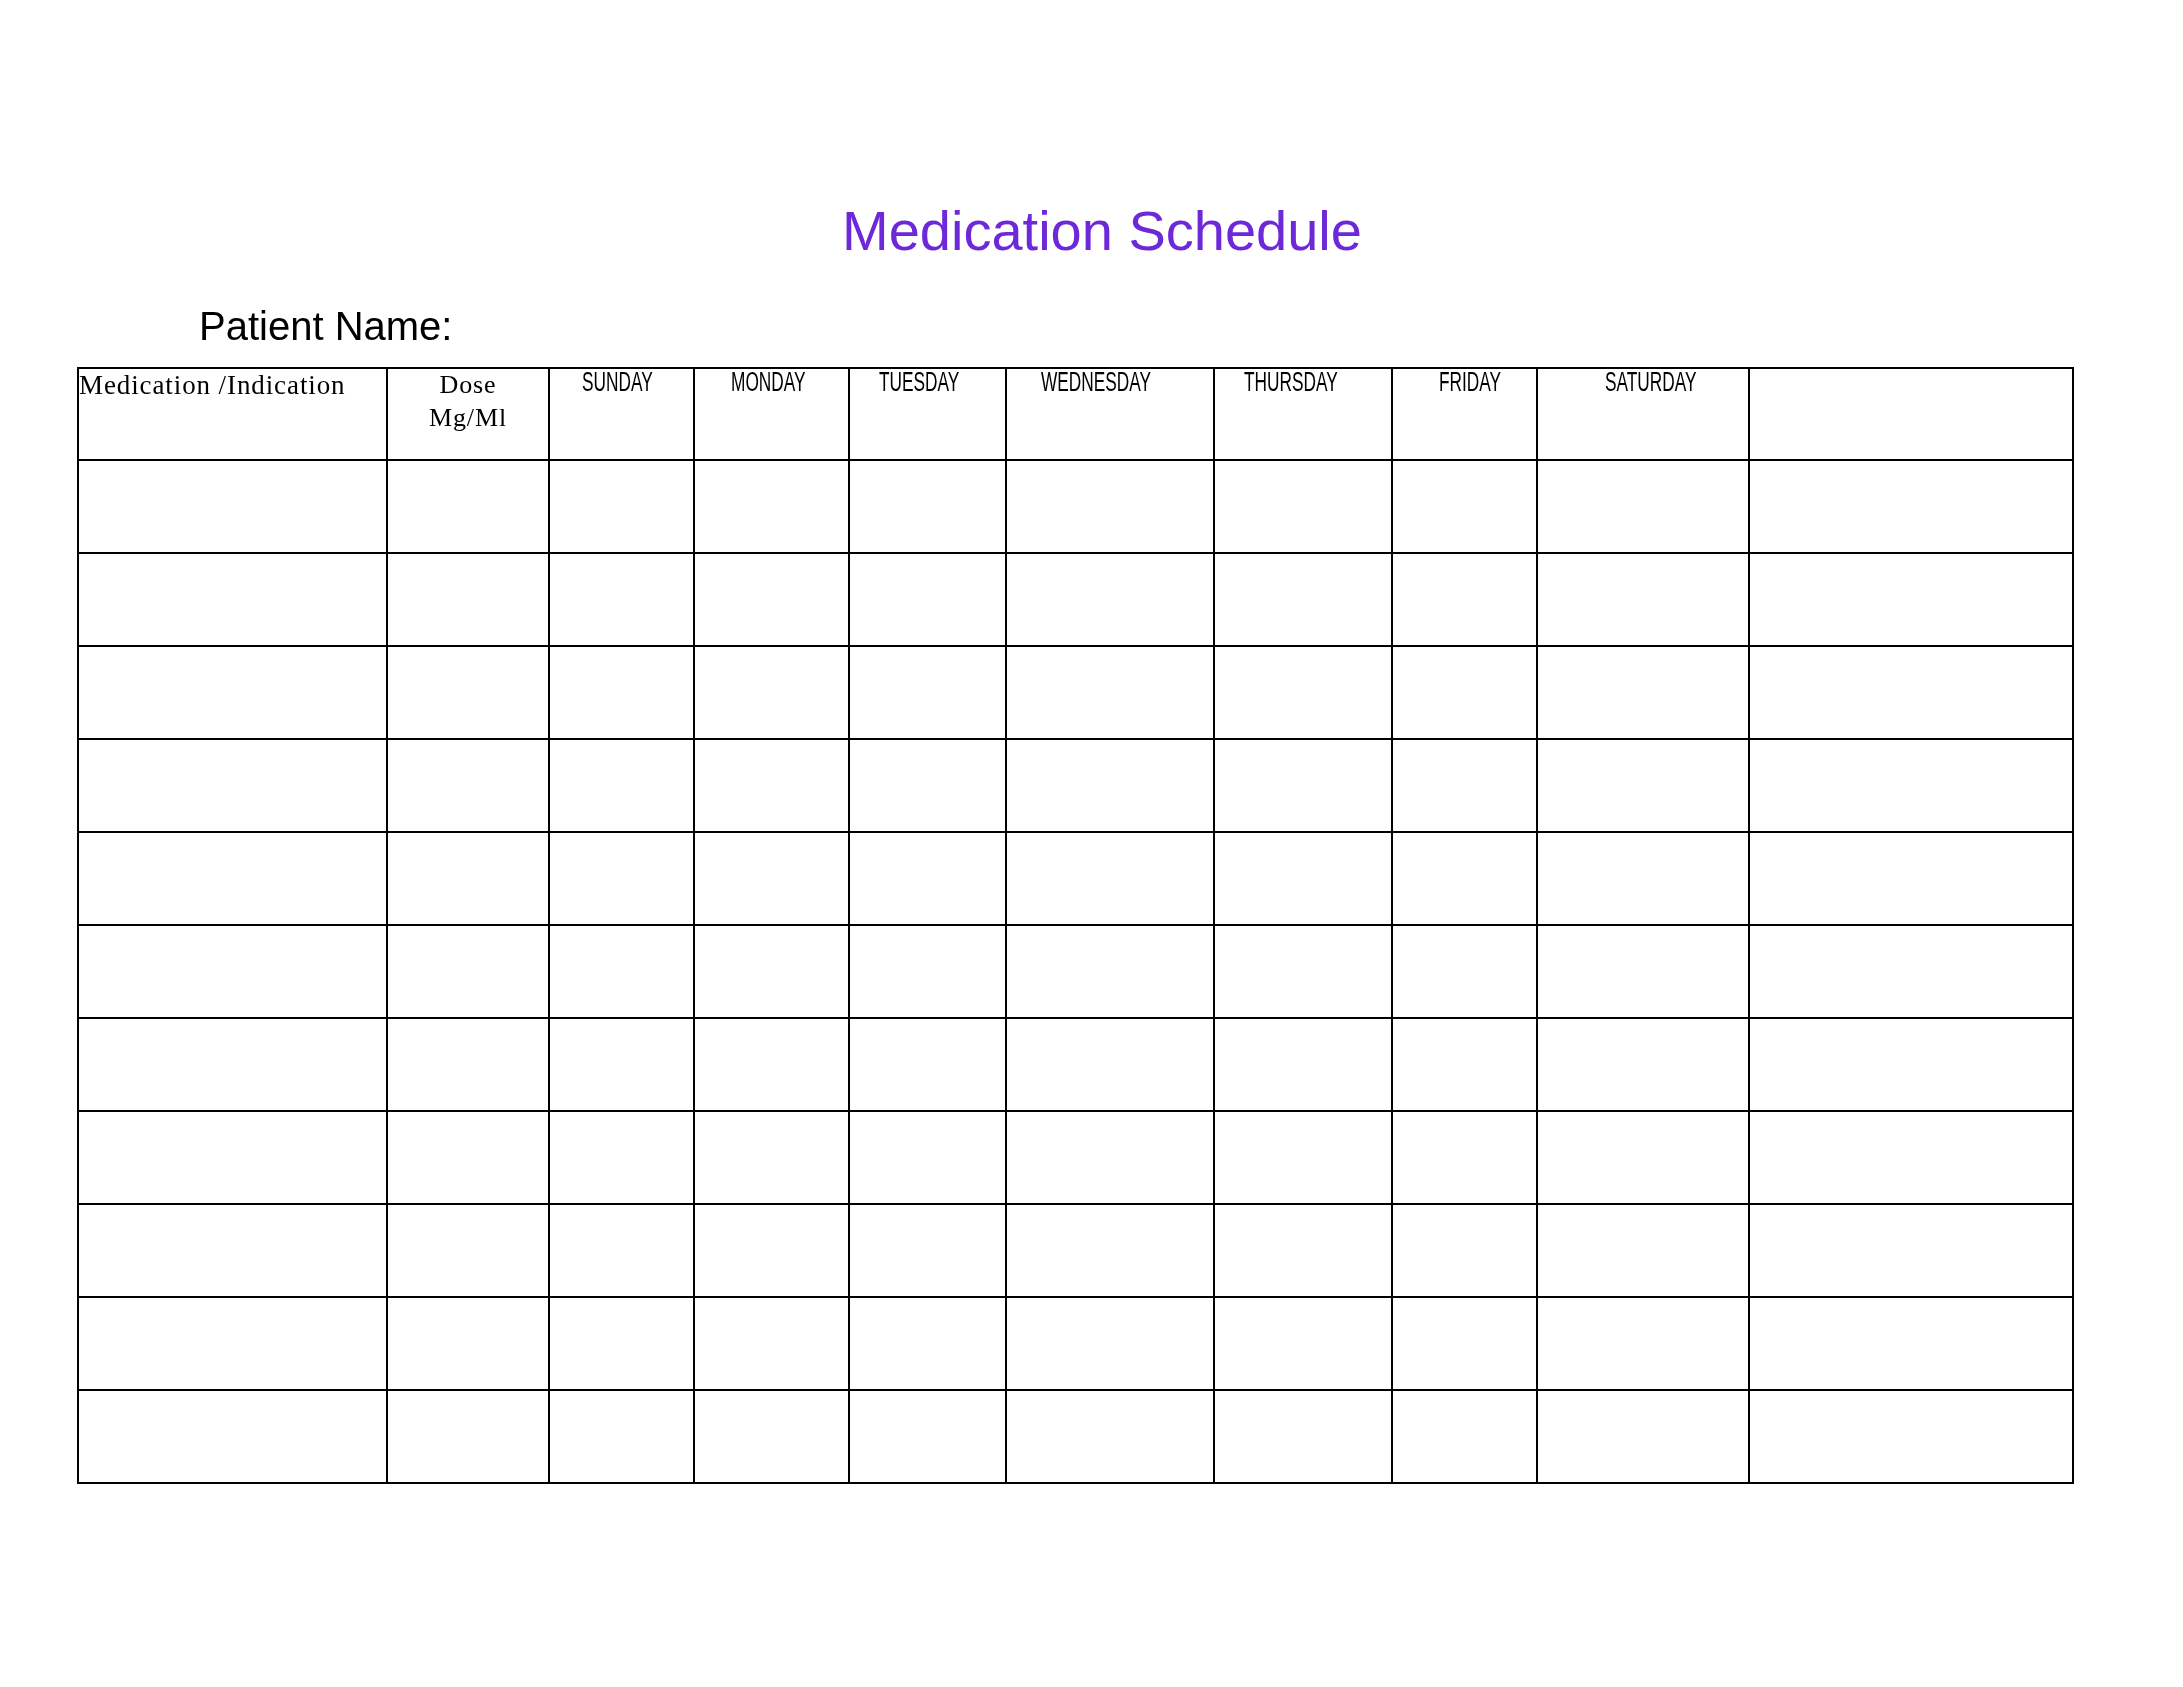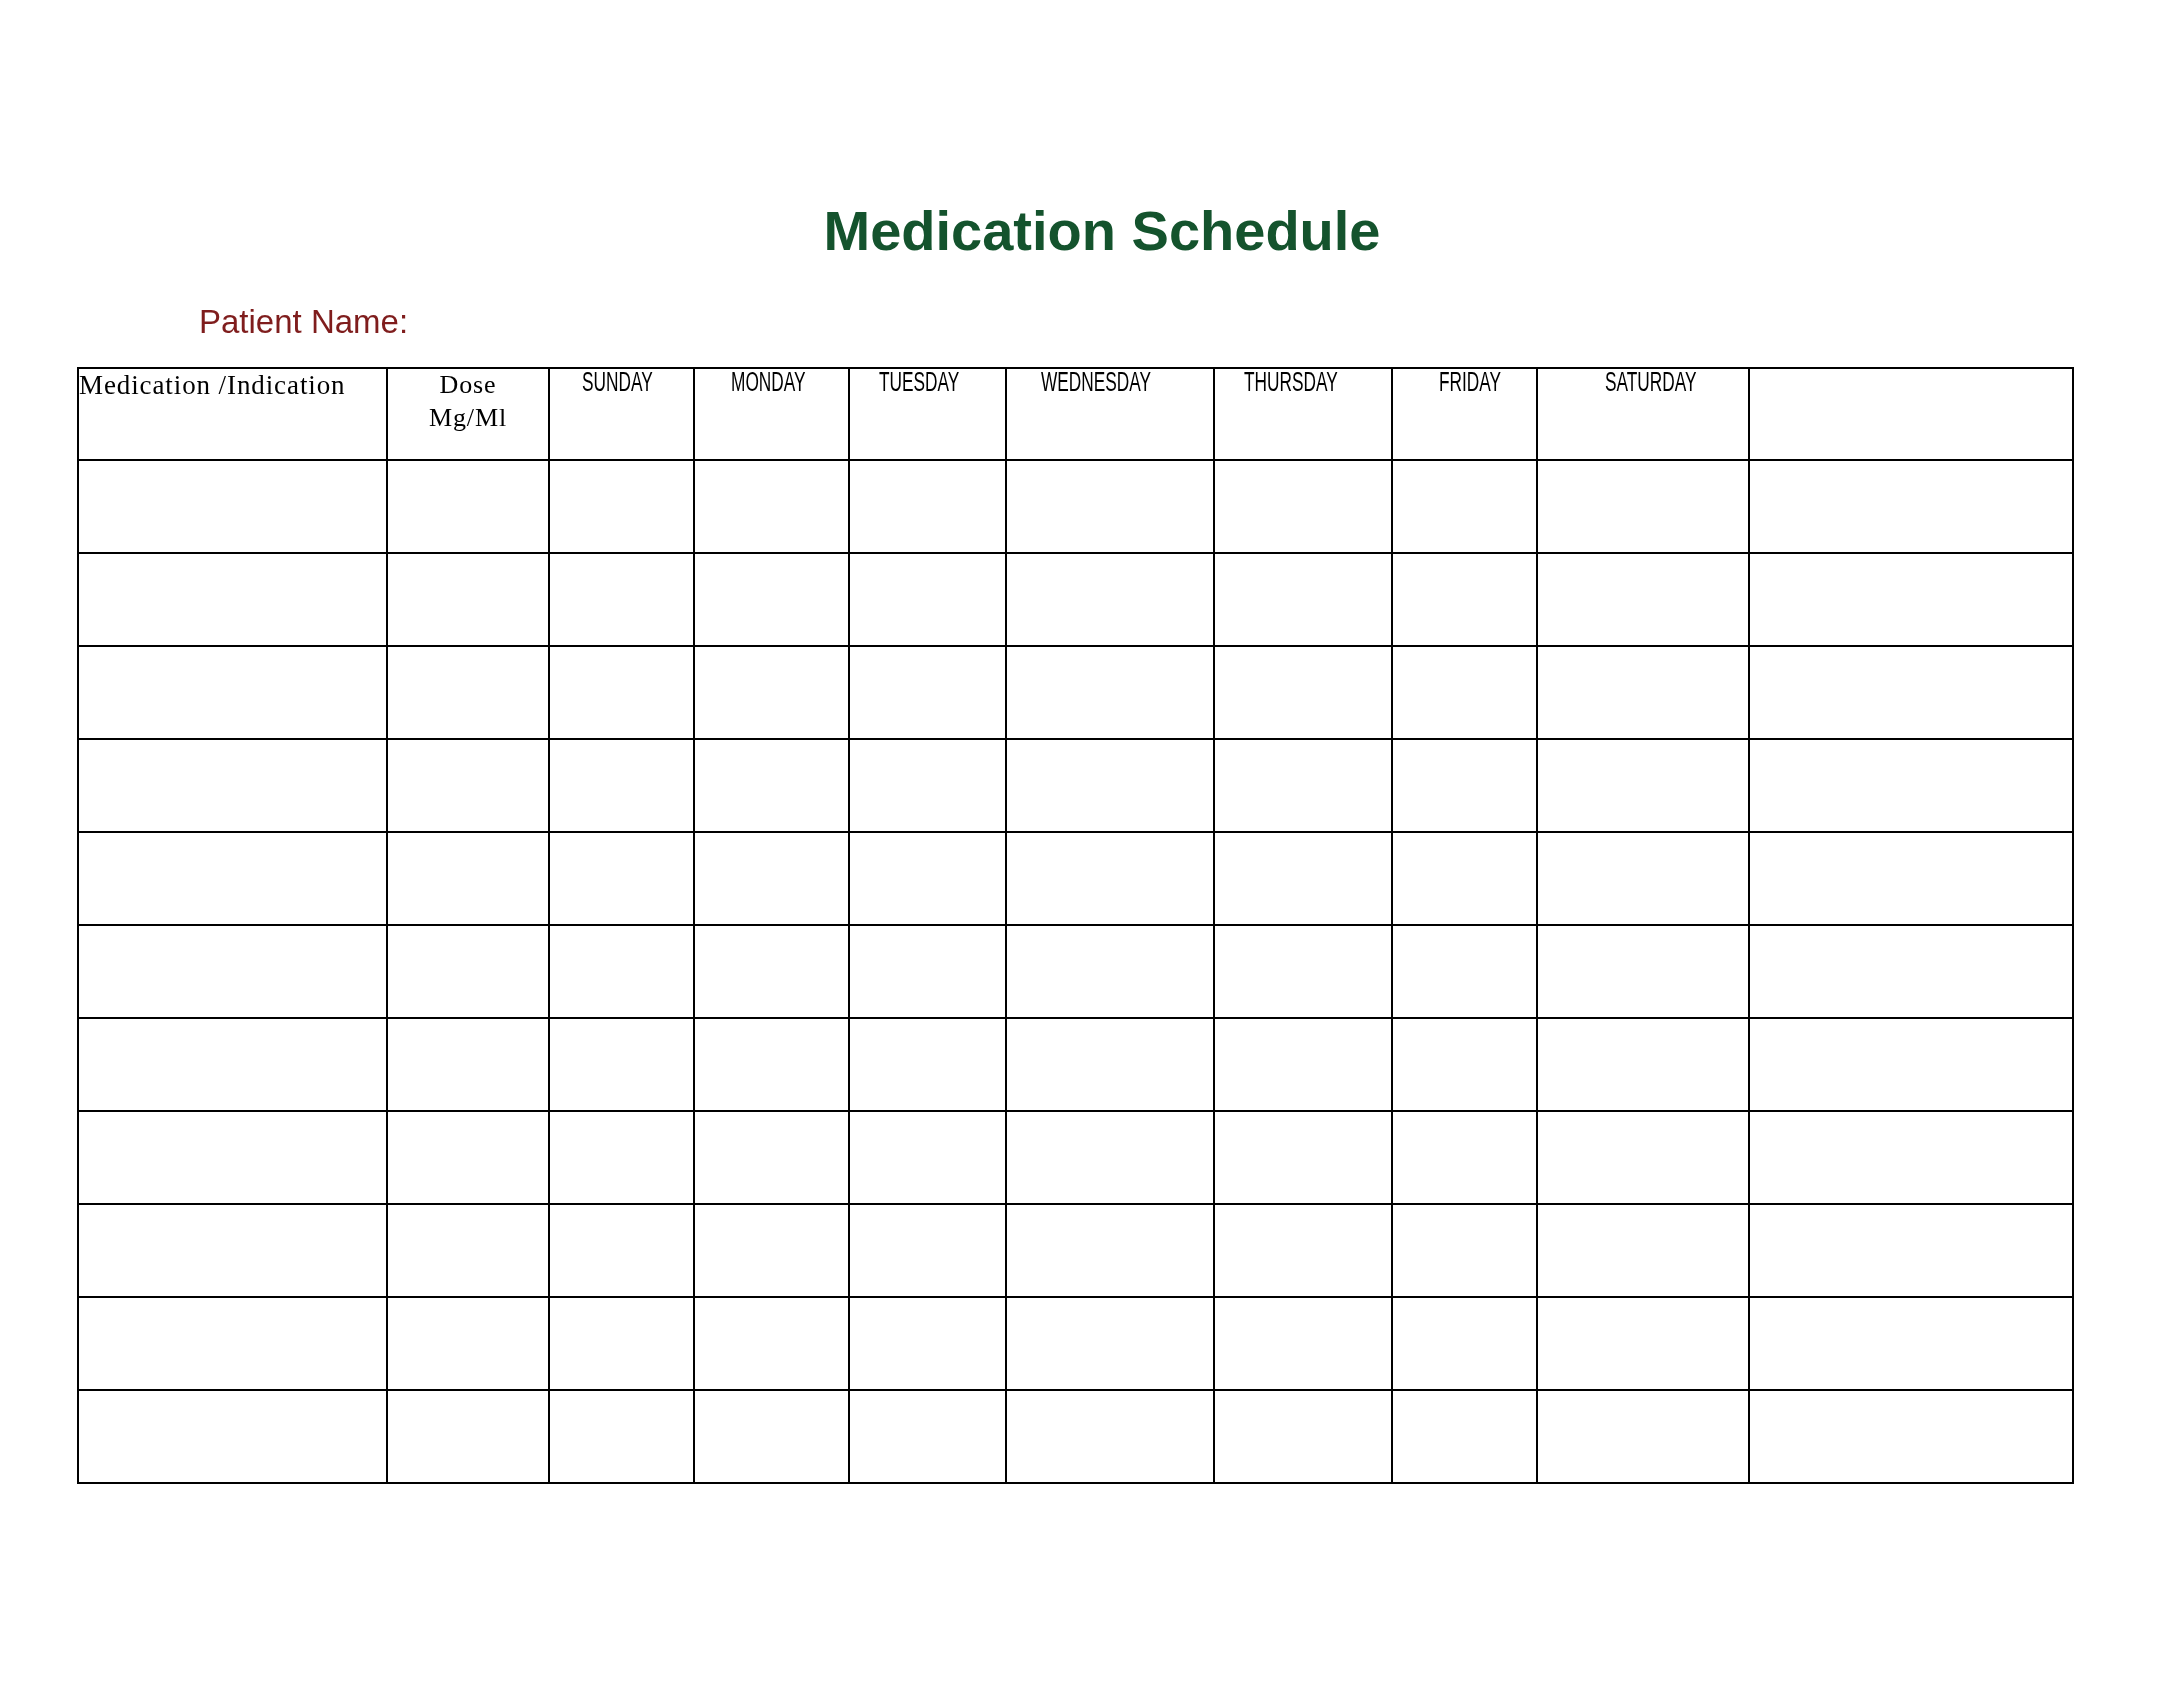--- a/index.html
+++ b/index.html
@@ -18,33 +18,33 @@
     background: #ffffff;
   }
   .doc-title {
     position: absolute;
     top: 203px;
     left: 0;
     width: 2184px;
     text-align: center;
     font-size: 56px;
     line-height: 1;
-    font-weight: bold;
-    color: #14532d;
+    font-weight: normal;
+    color: #6d28d9;
     font-family: "Liberation Sans", sans-serif;
     padding-left: 20px;
   }
   .patient-label {
     position: absolute;
     top: 304px;
     left: 199px;
-    font-size: 33px;
+    font-size: 40px;
     line-height: 1.1;
     font-weight: normal;
-    color: #7f1d1d;
+    color: #000000;
     font-family: "Liberation Sans", sans-serif;
   }
   table.schedule {
     position: absolute;
     top: 367px;
     left: 77px;
     width: 1996px;
     border-collapse: collapse;
     table-layout: fixed;
     background: #ffffff;

